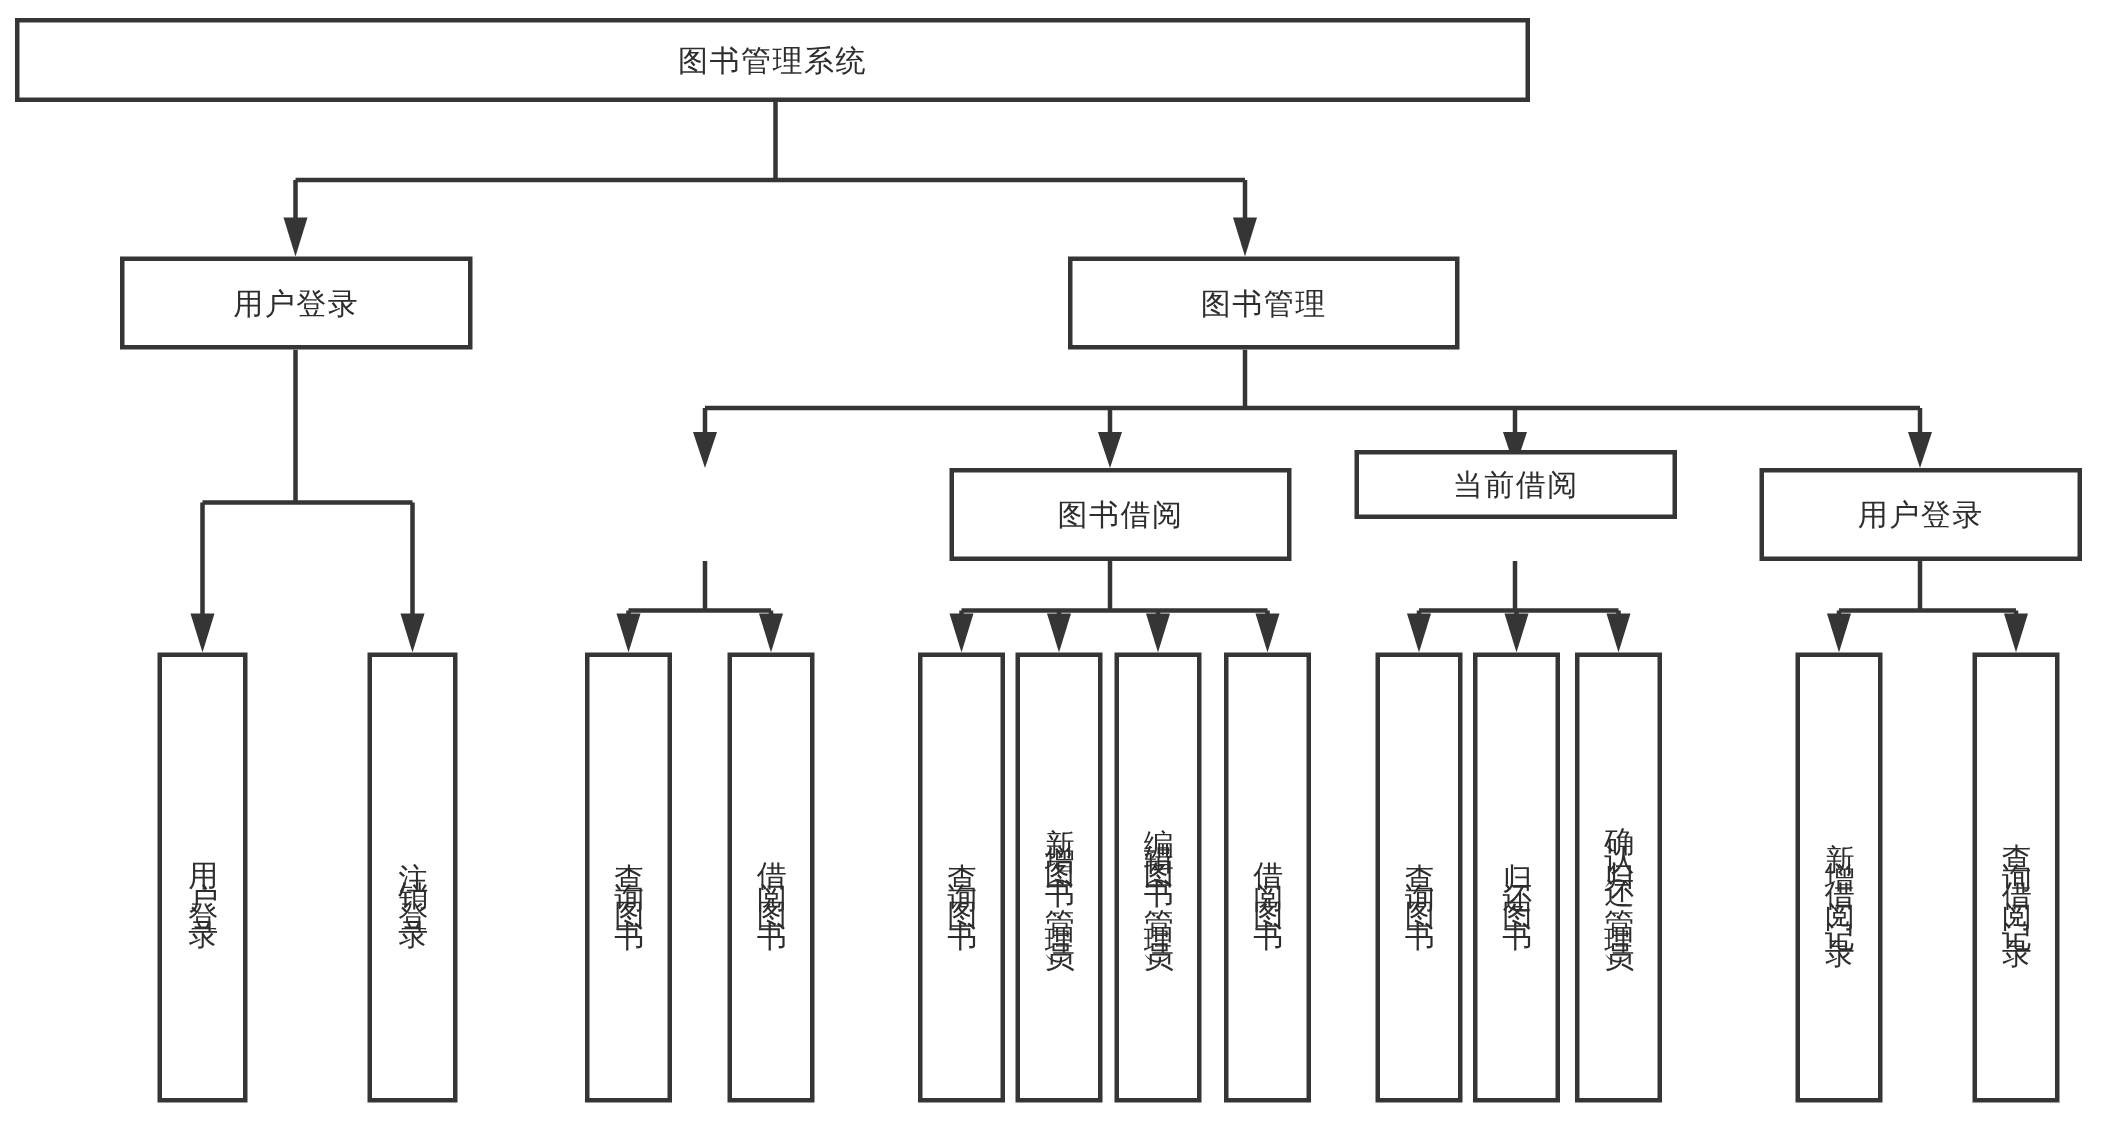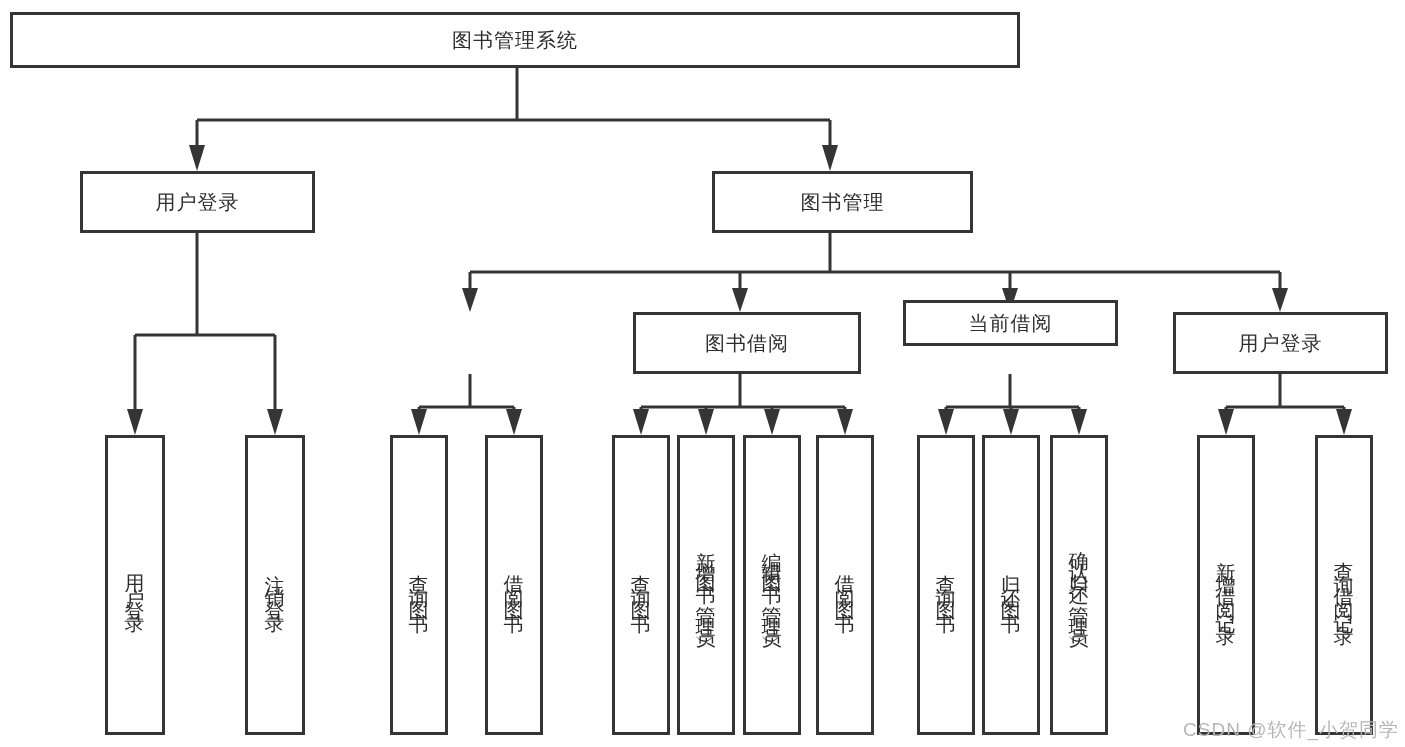--- a/index.html
+++ b/index.html
@@ -136,14 +136,13 @@
     <span>确认归还（管理员）</span>
   </div>
 
   <div class="box box-v" style="left:1197px;top:435px;width:58px;height:300px">
     <span>新增借阅记录</span>
   </div>
   <div class="box box-v" style="left:1315px;top:435px;width:58px;height:300px">
     <span>查询借阅记录</span>
   </div>
 
-  <div class="watermark">CSDN @软件_小贺同学</div>
 </div>
 
 </body></html>

